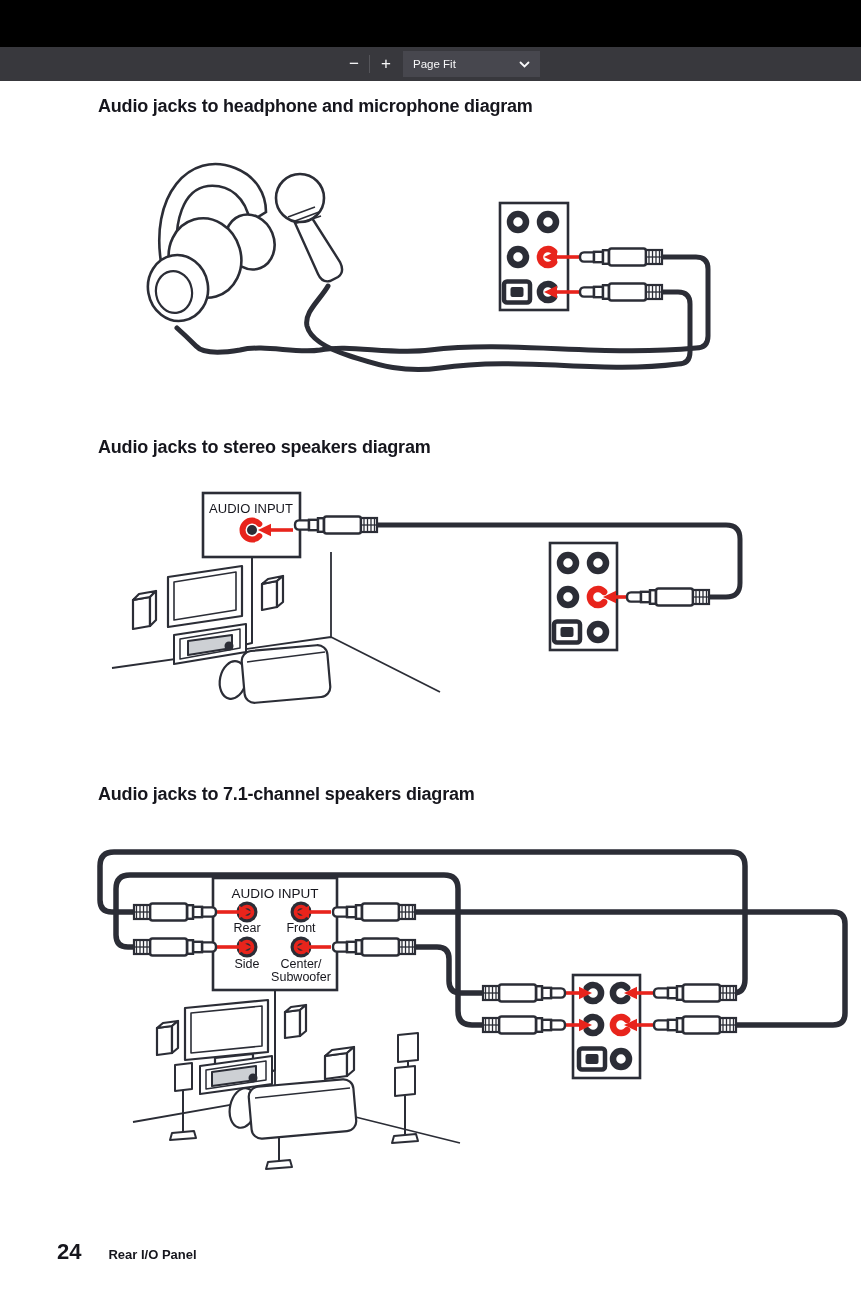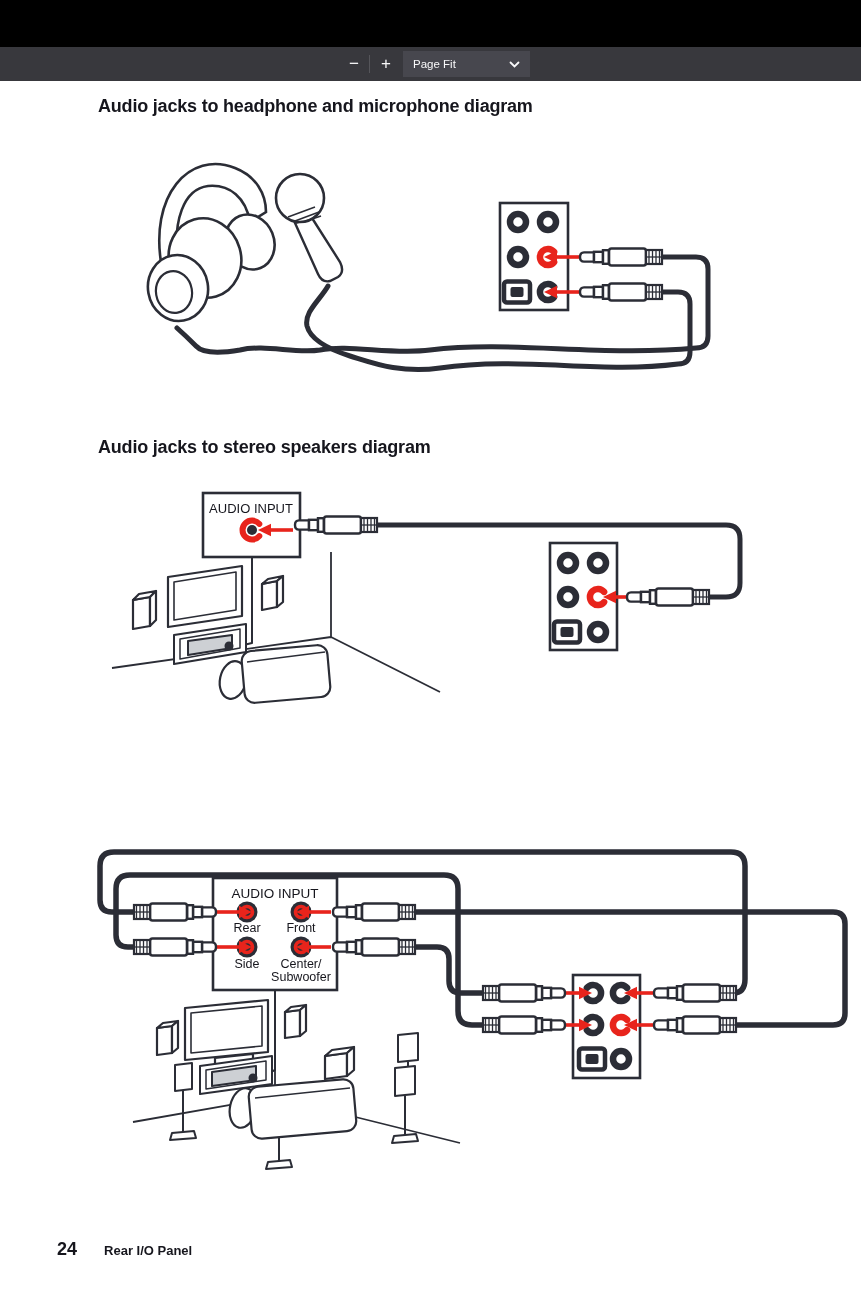--- a/index.html
+++ b/index.html
@@ -4,31 +4,31 @@
 <style>
   html,body{margin:0;padding:0;background:#000;}
   body{width:861px;height:1293px;position:relative;overflow:hidden;
        font-family:"Liberation Sans",sans-serif;}
   
   .topbar{position:absolute;left:0;top:0;width:861px;height:47px;background:#000;}
   .toolbar{position:absolute;left:0;top:47px;width:861px;height:34px;background:#38383d;}
   .tool-btn{position:absolute;top:0;height:34px;width:28px;background:none;border:none;
             color:#f9f9fa;font-size:17px;line-height:34px;text-align:center;cursor:pointer;padding:0;}
   .tool-sep{position:absolute;top:8px;left:369px;width:1px;height:18px;background:#55555a;}
-  .zoom-select{position:absolute;left:403px;top:4px;width:127px;height:26px;background:#47474e;
+  .zoom-select{position:absolute;left:403px;top:4px;width:137px;height:26px;background:#47474e;
                color:#f9f9fa;font-size:11.5px;display:flex;align-items:center;
                padding:0 10px;box-sizing:border-box;cursor:pointer;}
   .zoom-select .chev{margin-left:auto;display:flex;align-items:center;}
   
   .page{position:absolute;left:0;top:81px;width:861px;height:1212px;background:#fff;}
   .heading{position:absolute;left:98px;color:#16161d;font-size:18px;font-weight:bold;
            letter-spacing:-0.2px;white-space:nowrap;}
   .diagram{position:absolute;left:0;}
   .footer{position:absolute;left:57px;top:1158px;display:flex;align-items:baseline;color:#16161d;}
-  .footer .num{font-size:18px;font-weight:bold;}
+  .footer .num{font-size:22px;font-weight:bold;}
   .footer .sec{font-size:13px;font-weight:bold;margin-left:27px;}
   svg{display:block;}
   svg text{font-family:"Liberation Sans",sans-serif;fill:#16161d;}
 </style>
 </head>
 <body>
 
 <div class="topbar"></div>
 <div class="toolbar">
   <button class="tool-btn" style="left:340px;">−</button>
@@ -41,20 +41,21 @@
           <path d="M1.5,1.5 L5.5,5.5 L9.5,1.5" fill="none" stroke="#f9f9fa" stroke-width="1.8" stroke-linecap="round"></path>
         </svg>
     </span>
   </div>
 </div>
 
 <div class="page">
 
   <div class="heading" style="top:15px;">Audio jacks to headphone and microphone diagram</div>
   <div class="heading" style="top:356px;">Audio jacks to stereo speakers diagram</div>
+  <div class="heading" style="top:703px;">Audio jacks to 7.1-channel speakers diagram</div>
 
   <svg class="diagram" style="top:59px;" width="861" height="265" viewBox="0 140 861 265">
     <defs>
       <g id="ring">
           <circle r="8" fill="none" stroke="#2b2d36" stroke-width="6.5"></circle>
         </g>
       <path id="cgap" d="M6.1,-5.1 A8,8 0 1 0 6.1,5.1" fill="none" stroke-width="6.5" stroke-linecap="round"></path>
       <path id="cgap-s" d="M4.2,-3.5 A5.5,5.5 0 1 0 4.2,3.5" fill="none" stroke="#e8241c" stroke-width="3.6" stroke-linecap="round"></path>
       <path id="cgap-m" d="M7.3,-6.1 A9.5,9.5 0 1 0 7.3,6.1" fill="none" stroke="#e8241c" stroke-width="6" stroke-linecap="round"></path>
       <g id="optical">

